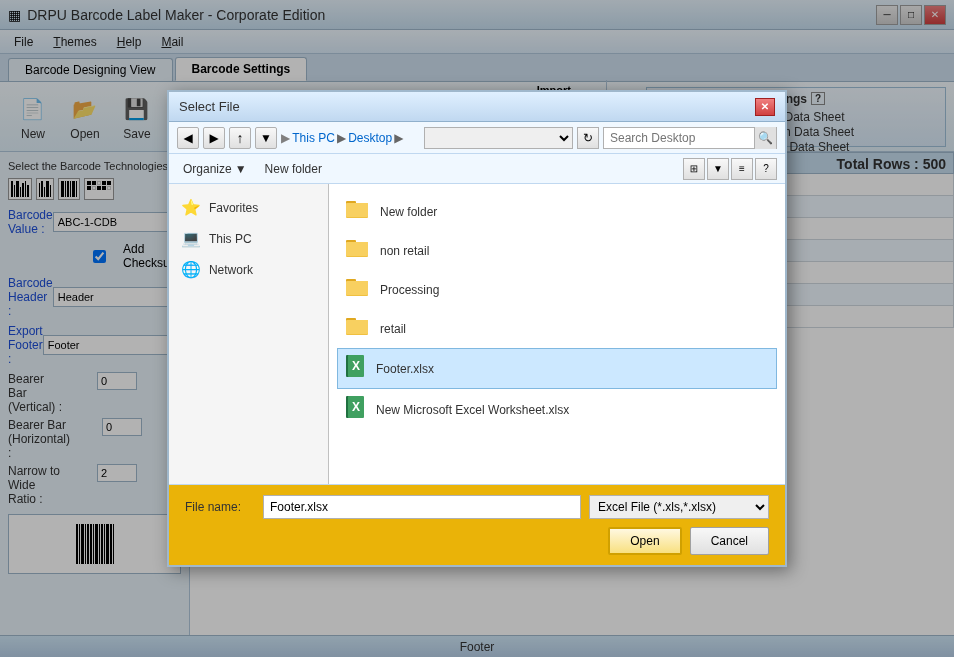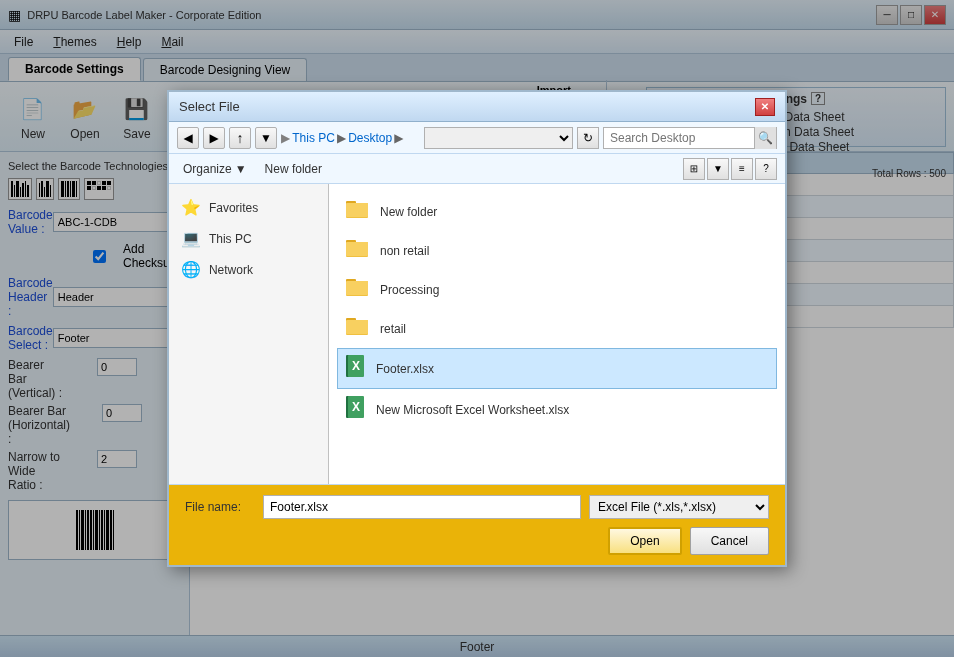--- a/index.html
+++ b/index.html
@@ -10,21 +10,21 @@
       background: linear-gradient(to bottom, #e8f4fd, #c8dff0);
       height: 30px;
       display: flex;
       align-items: center;
       justify-content: space-between;
       padding: 0 8px;
       border-bottom: 1px solid #a0b8cc;
     }
     .title-bar-left { display: flex; align-items: center; gap: 6px; }
     .title-bar-icon { font-size: 14px; }
-    .title-bar-text { font-size: 11px; color: #333; text-align: right; }
+    .title-bar-text { font-size: 14px; color: #333; text-align: right; }
     .title-bar-controls { display: flex; gap: 2px; }
     .title-bar-btn {
       width: 22px; height: 20px;
       background: linear-gradient(to bottom, #f0f0f0, #d0d0d0);
       border: 1px solid #a0a0a0;
       cursor: pointer;
       display: flex; align-items: center; justify-content: center;
       font-size: 10px;
     }
     .title-bar-btn.close { background: linear-gradient(to bottom, #f08080, #d04040); color: white; }
@@ -254,25 +254,25 @@
       text-align: left;
     }
     .data-table td {
       border: 1px solid #d0d8e0;
       padding: 3px 6px;
       height: 22px;
     }
     .data-table tr:nth-child(even) td { background: #f0f8ff; }
     .total-rows {
       position: absolute;
-      top: 16px;
+      top: 4px;
       right: 8px;
-      font-size: 10px;
+      font-size: 14px;
       color: #333;
-      font-weight: normal;
+      font-weight: bold;
     }
 
     
     .status-bar {
       height: 22px;
       background: linear-gradient(to bottom, #d0e8f8, #b8d0e8);
       border-top: 1px solid #a0b8cc;
       display: flex;
       align-items: center;
       justify-content: center;
@@ -538,22 +538,22 @@
 </div>
 
 <div class="menu-bar">
   <span class="menu-item">File</span>
   <span class="menu-item"><u>T</u>hemes</span>
   <span class="menu-item"><u>H</u>elp</span>
   <span class="menu-item"><u>M</u>ail</span>
 </div>
 
 <div class="tab-bar">
+  <div class="tab">Barcode Designing View</div>
   <div class="tab active">Barcode Settings</div>
-  <div class="tab">Barcode Designing View</div>
 </div>
 
 <div class="toolbar">
   <div class="toolbar-btn">
     <div class="toolbar-icon">📄</div>
     <span>New</span>
   </div>
   <div class="toolbar-btn">
     <div class="toolbar-icon">📂</div>
     <span>Open</span>
@@ -696,21 +696,21 @@
       <input type="checkbox" checked="" style="">
       <span>Add Checksum</span>
     </div>
 
     <div class="form-row">
       <span class="form-label">Barcode Header :</span>
       <input class="form-input" type="text" value="Header" style="">
     </div>
 
     <div class="form-row">
-      <span class="form-label">Barcode Select :</span>
+      <span class="form-label">Export Footer :</span>
       <input class="form-input" type="text" value="Footer" style="">
     </div>
 
 
     <div class="setting-row">
       <span class="setting-label">Bearer Bar (Vertical) :</span>
       <input class="setting-input" type="text" value="0" style="">
       <span style="margin-left:2px;font-size:10px;color:#666;">▲</span>
     </div>
     <div class="setting-row">

